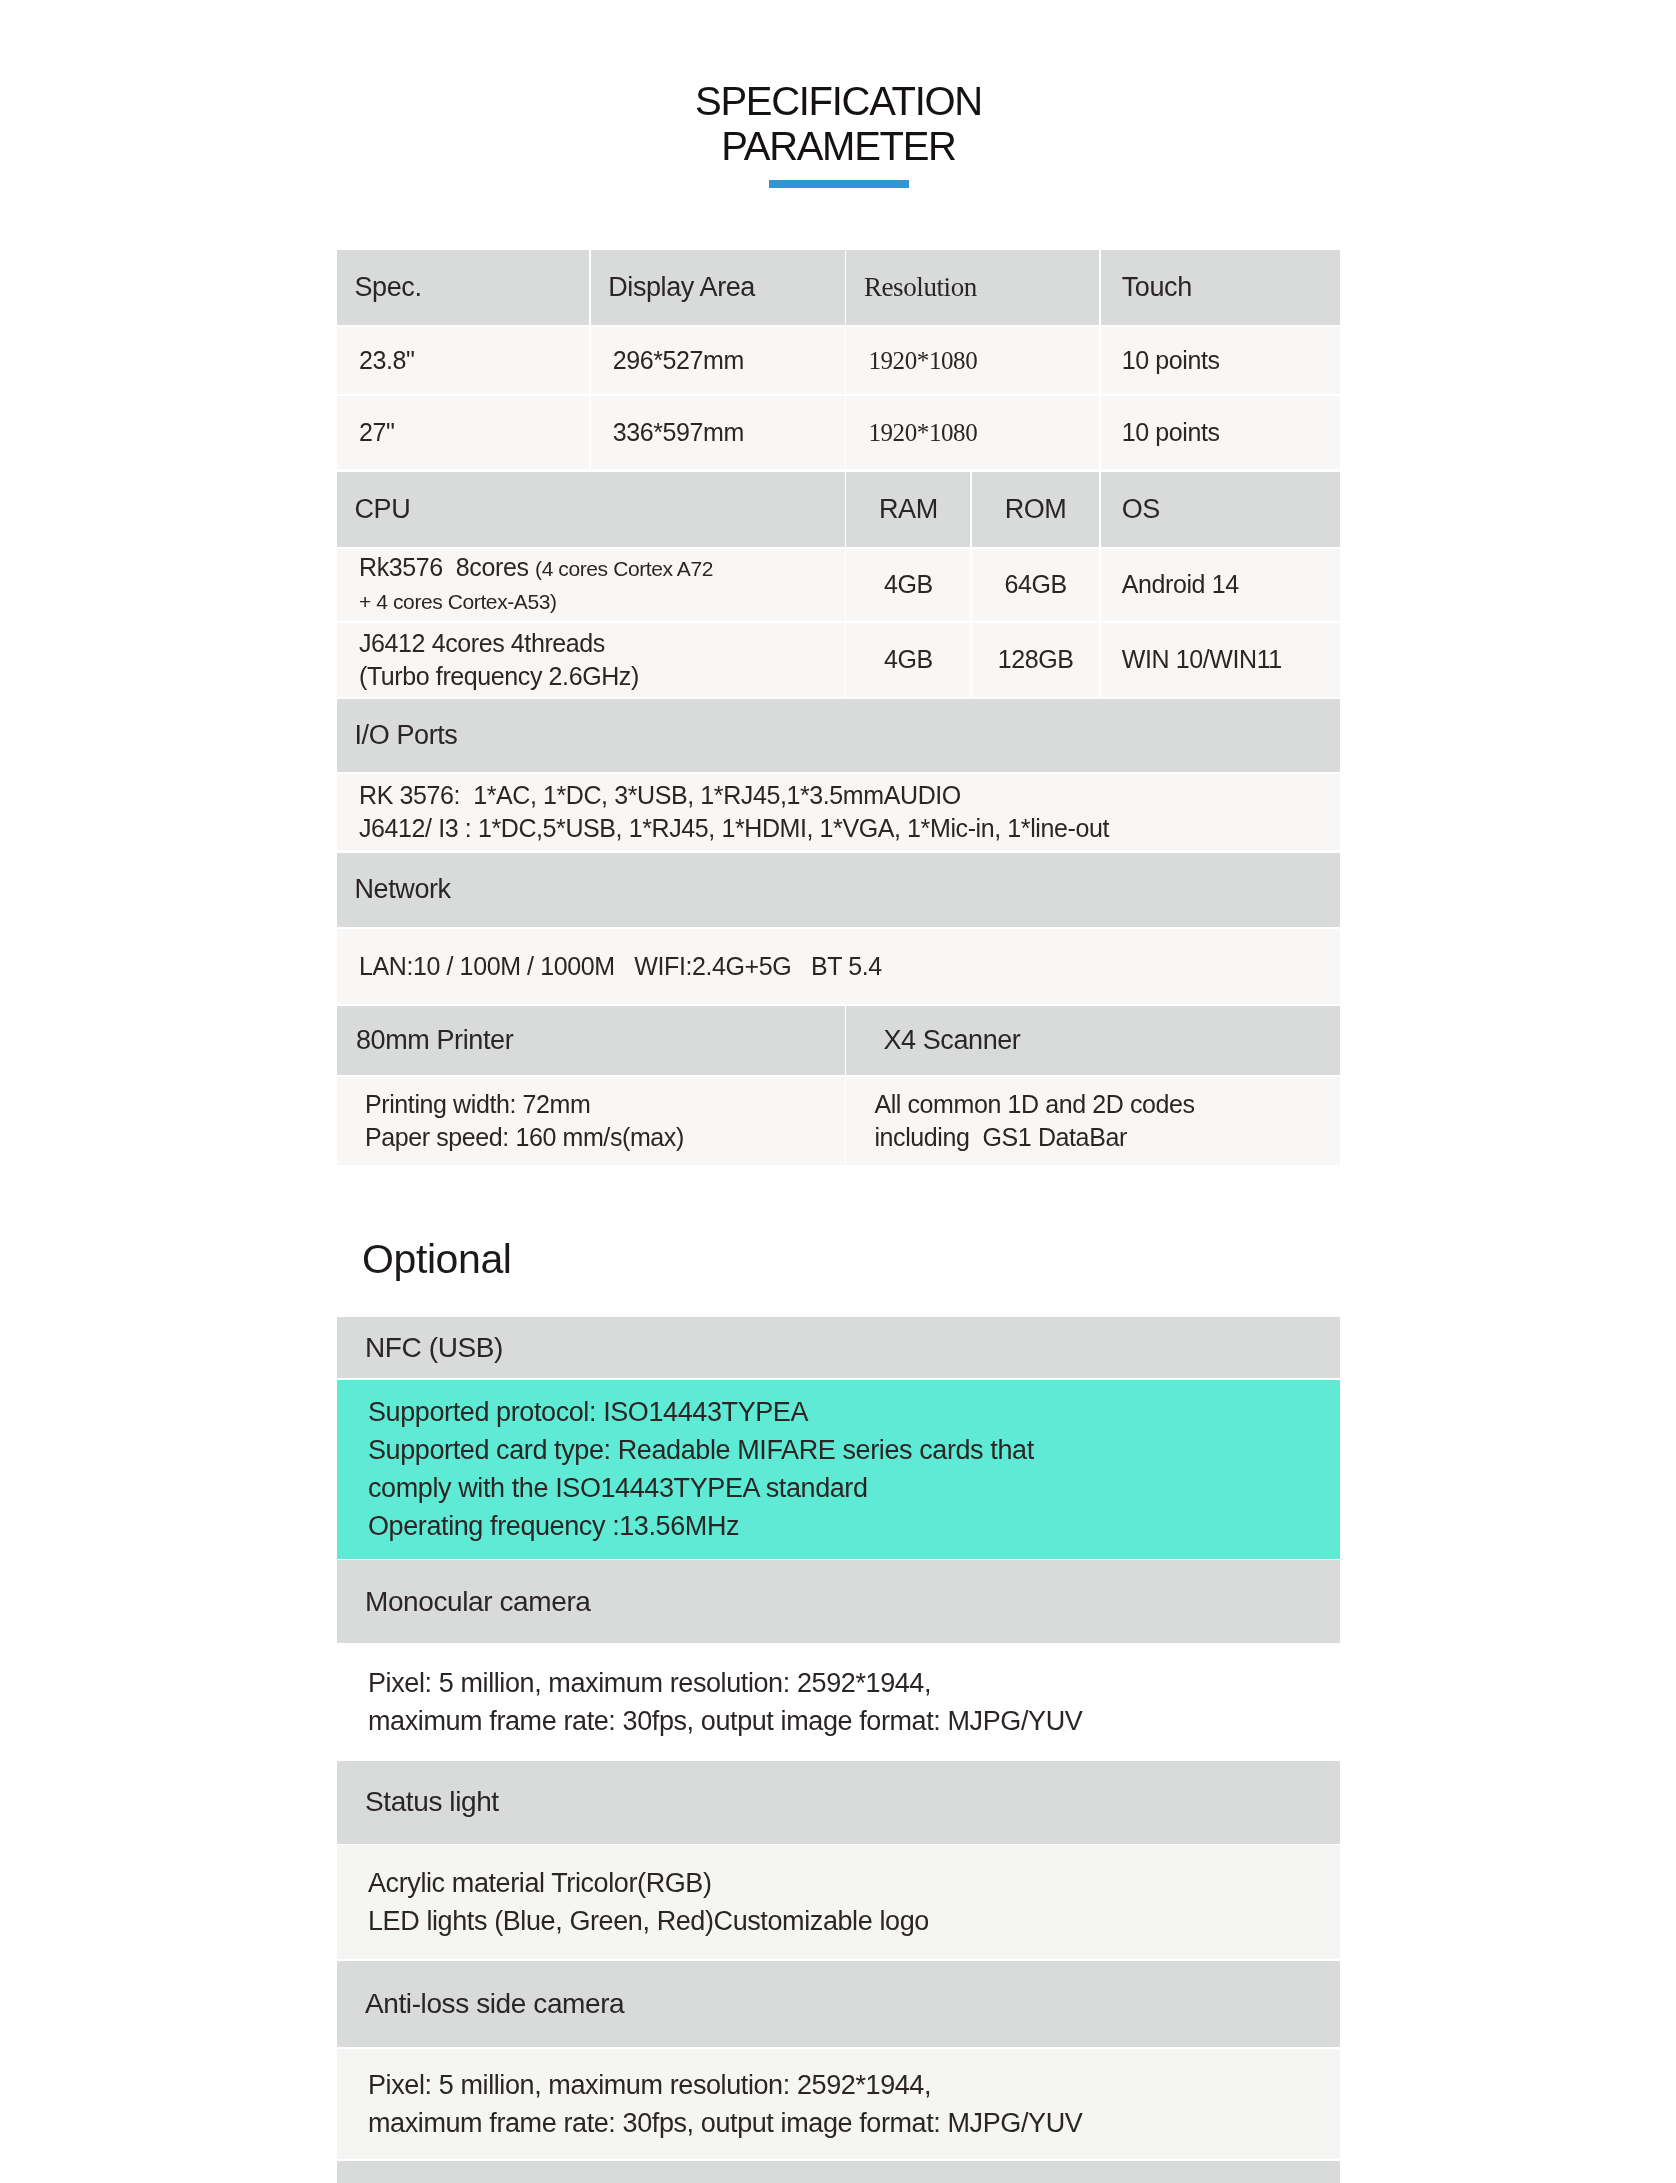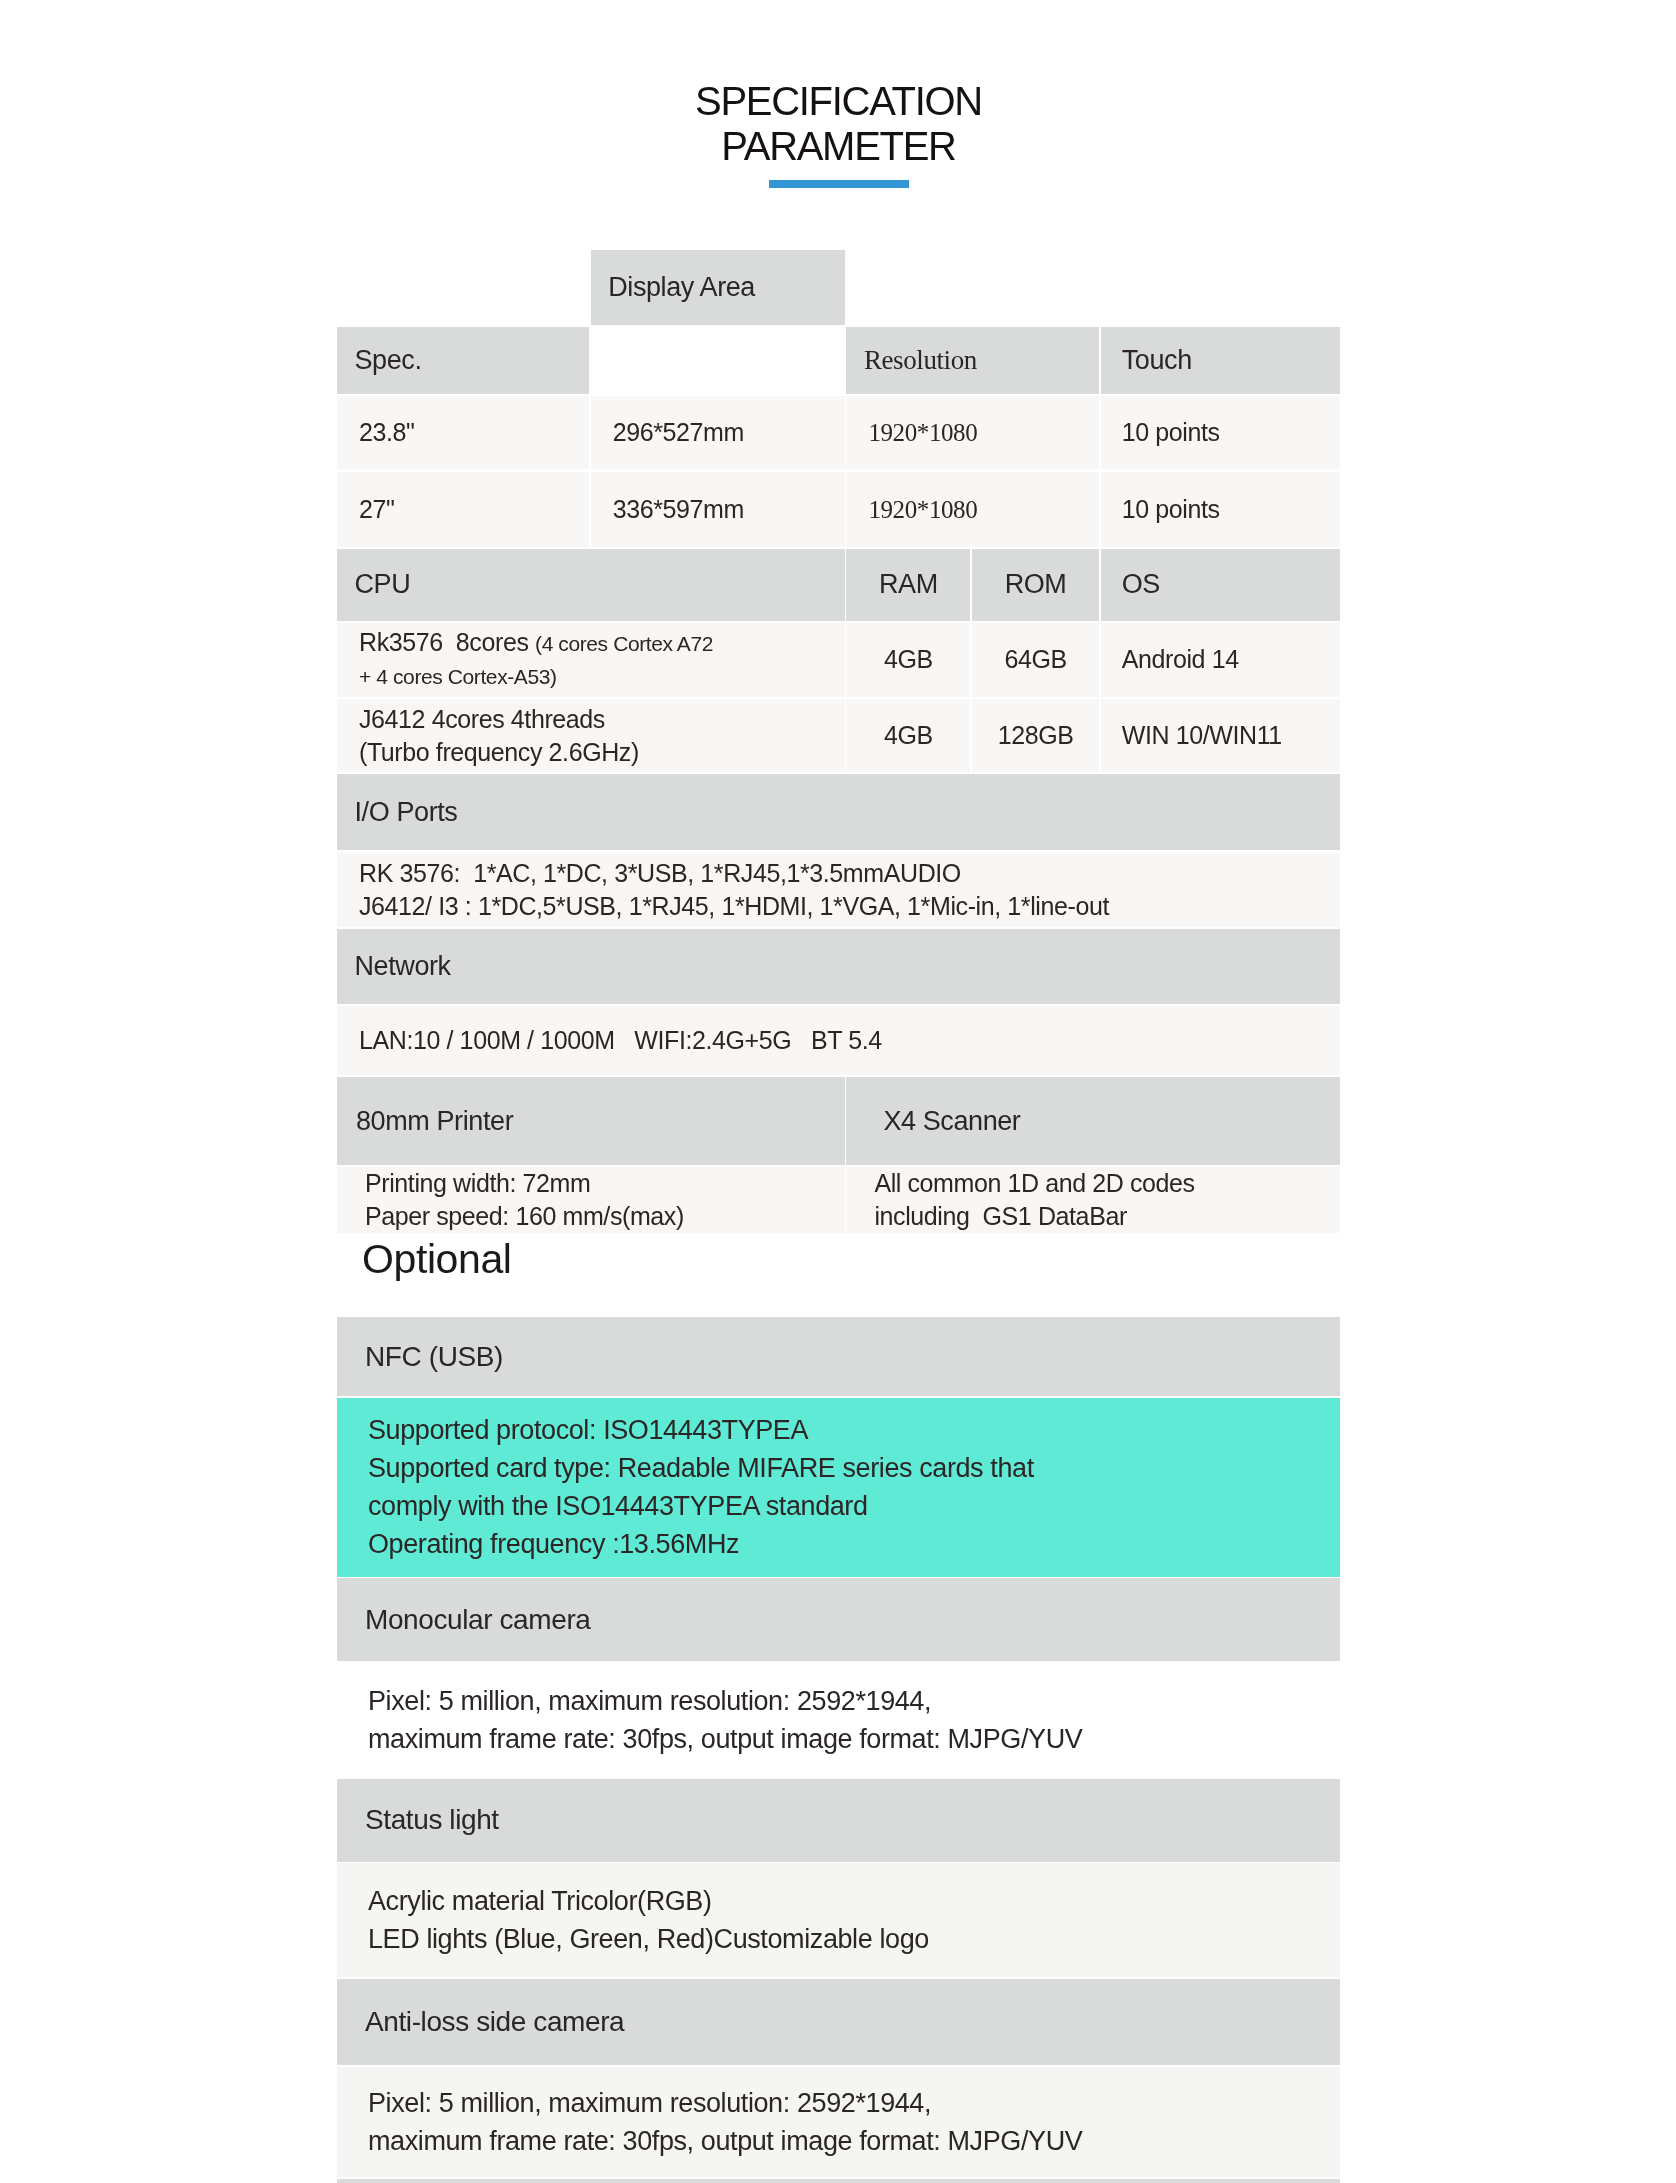--- a/index.html
+++ b/index.html
@@ -33,41 +33,41 @@
   .s34{grid-column:3/5;font-family:Liberation Serif, serif;} .s12{grid-column:1/3;} .sAll{grid-column:1/6;} .s345{grid-column:3/6;}
   .pad95{padding-left:19px;} .pad85{padding-left:37px;} .pad75{padding-left:21px;} .pad65{padding-left:28px;} .pad40{padding-left:17.5px;}
 
   
   .optional-heading{position:absolute;top:1239px;left:362px;font-size:41px;line-height:1;color:#1d1919;letter-spacing:-0.4px;}
   .optional-stack{position:absolute;top:1317px;left:337px;width:1003px;display:flex;flex-direction:column;gap:1.7px;}
   .ohd{background:#d9dada;display:flex;align-items:center;padding-left:28px;font-size:28px;letter-spacing:-0.4px;flex:0 0 auto;}
   .oc{display:flex;flex-direction:column;justify-content:center;padding-left:31px;
       font-size:27px;line-height:38px;letter-spacing:-0.4px;white-space:pre-wrap;flex:0 0 auto;}
   .bg-row{background:#5eead4;} .bg-white{background:#ffffff;} .bg-opt{background:#f5f5f3;justify-content:center;}
-  .oh1{height:79px;} .oc1{height:179px;}
+  .oh1{height:61px;} .oc1{height:179px;}
   .oh2{height:83px;} .oc2{height:114px;}
   .oh3{height:83px;} .oc3{height:114px;}
   .oh4{height:86px;} .oc4{height:110px;}
   .oh5{height:86px;}
 </style>
 </head>
 <body>
 
 <div class="page">
 
   <header class="title-block">
     <div class="title-line">SPECIFICATION</div>
     <div class="title-line">PARAMETER</div>
     <div class="title-underline"></div>
   </header>
 
   <div class="spec-table">
 
+    <div class="cell hd s1 pad40">Spec.</div>
     <div class="cell hd s2 pad40">Display Area</div>
-    <div class="cell hd s1 pad40">Spec.</div>
     <div class="cell hd s34 pad40">Resolution</div>
     <div class="cell hd s5 pad75">Touch</div>
 
     <div class="cell s1">23.8"</div>
     <div class="cell s2">296*527mm</div>
     <div class="cell s34">1920*1080</div>
     <div class="cell s5 pad75">10 points</div>
 
     <div class="cell s1">27"</div>
     <div class="cell s2">336*597mm</div>

